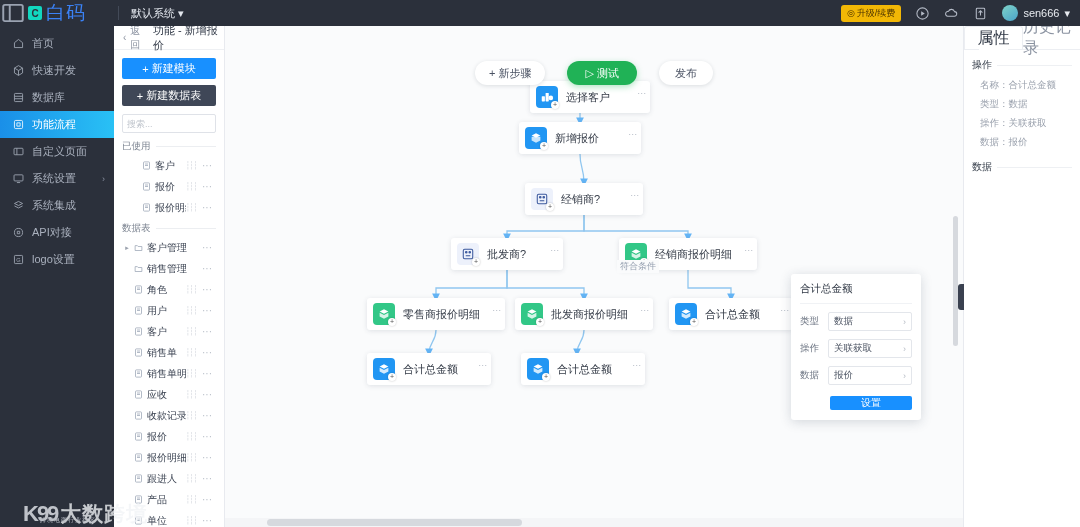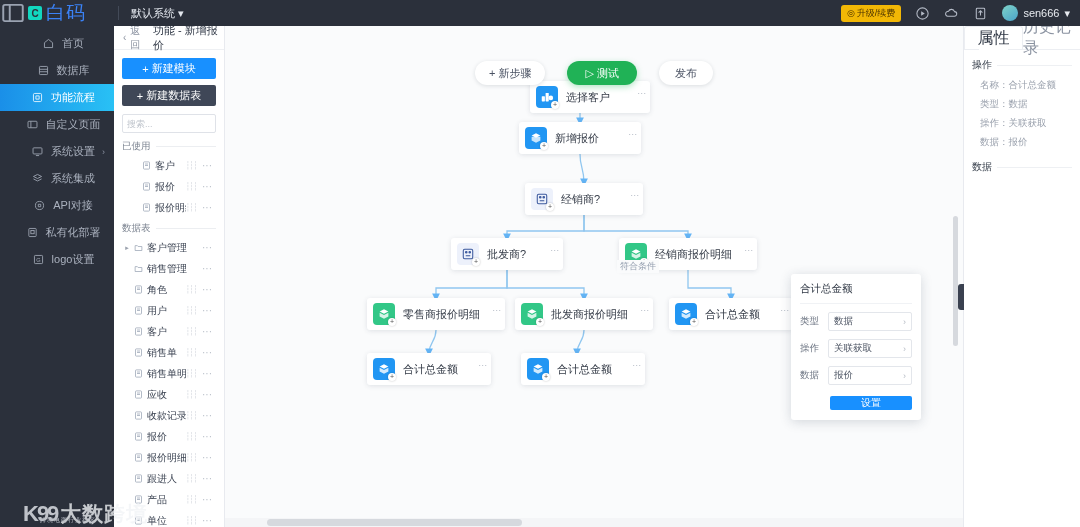--- a/index.html
+++ b/index.html
@@ -40,21 +40,21 @@
   }
   .tb-user { display: flex; align-items: center; gap: 5px; font-size: 11px; color: #e8ebf0; }
 
   
   .leftnav {
     position: absolute; top: 26px; left: 0; width: 114px; height: 501px;
     background: #2b303b; padding-top: 4px; z-index: 50;
   }
   .nav-item {
     height: 27px; display: flex; align-items: center; gap: 7px;
-    padding-left: 12px; color: #aab1be; font-size: 11px; cursor: pointer; position: relative; justify-content: center;
+    padding-left: 12px; color: #aab1be; font-size: 11px; cursor: pointer; position: relative;
   }
   .nav-item.active {
     background: linear-gradient(90deg,#1a8fe8 0%,#29c1f5 100%);
     color: #fff;
   }
   .nav-ico { width: 13px; height: 13px; display:flex; align-items:center; justify-content:center; opacity: .9;}
   .nav-ico svg { width: 13px; height: 13px; }
   .nav-arrow { position: absolute; right: 9px; font-size: 9px; color: #8b93a2; }
 
   
@@ -279,20 +279,29 @@
   </div>
 
   <div class="leftnav" id="sidebar-list">
       <div class="nav-item">
         <span class="nav-ico">
           <svg viewBox="0 0 16 16" fill="none" stroke="currentColor" stroke-width="1.1">
             <path d="M3 7l5-4 5 4v6H3z"></path>
           </svg>
         </span>
         <span>首页</span>
+      </div>
+      <div class="nav-item">
+        <span class="nav-ico">
+          <svg viewBox="0 0 16 16" fill="none" stroke="currentColor" stroke-width="1.1">
+            <path d="M8 2l5 3v6l-5 3-5-3V5z"></path>
+            <path d="M3 5l5 3 5-3M8 8v6"></path>
+          </svg>
+        </span>
+        <span>快速开发</span>
       </div>
       <div class="nav-item">
         <span class="nav-ico">
           <svg viewBox="0 0 16 16" fill="none" stroke="currentColor" stroke-width="1.1">
             <rect x="3" y="3" width="10" height="10" rx="1"></rect>
             <line x1="3" y1="6.5" x2="13" y2="6.5"></line>
             <line x1="3" y1="9.5" x2="13" y2="9.5"></line>
           </svg>
         </span>
         <span>数据库</span>
@@ -335,29 +344,20 @@
         <span>系统集成</span>
       </div>
       <div class="nav-item">
         <span class="nav-ico">
           <svg viewBox="0 0 16 16" fill="none" stroke="currentColor" stroke-width="1.1">
             <circle cx="8" cy="8" r="5"></circle>
             <path d="M6.5 6.5h3v3h-3z"></path>
           </svg>
         </span>
         <span>API对接</span>
-      </div>
-      <div class="nav-item">
-        <span class="nav-ico">
-          <svg viewBox="0 0 16 16" fill="none" stroke="currentColor" stroke-width="1.1">
-            <rect x="3.5" y="3" width="9" height="10" rx="1"></rect>
-            <rect x="6" y="5.5" width="4" height="4"></rect>
-          </svg>
-        </span>
-        <span>私有化部署</span>
       </div>
       <div class="nav-item">
         <span class="nav-ico">
           <svg viewBox="0 0 16 16" fill="none" stroke="currentColor" stroke-width="1.1">
             <rect x="3" y="3" width="10" height="10" rx="1"></rect>
             <text x="8" y="11" font-size="7" text-anchor="middle" fill="currentColor" stroke="none">G</text>
           </svg>
         </span>
         <span>logo设置</span>
       </div>

